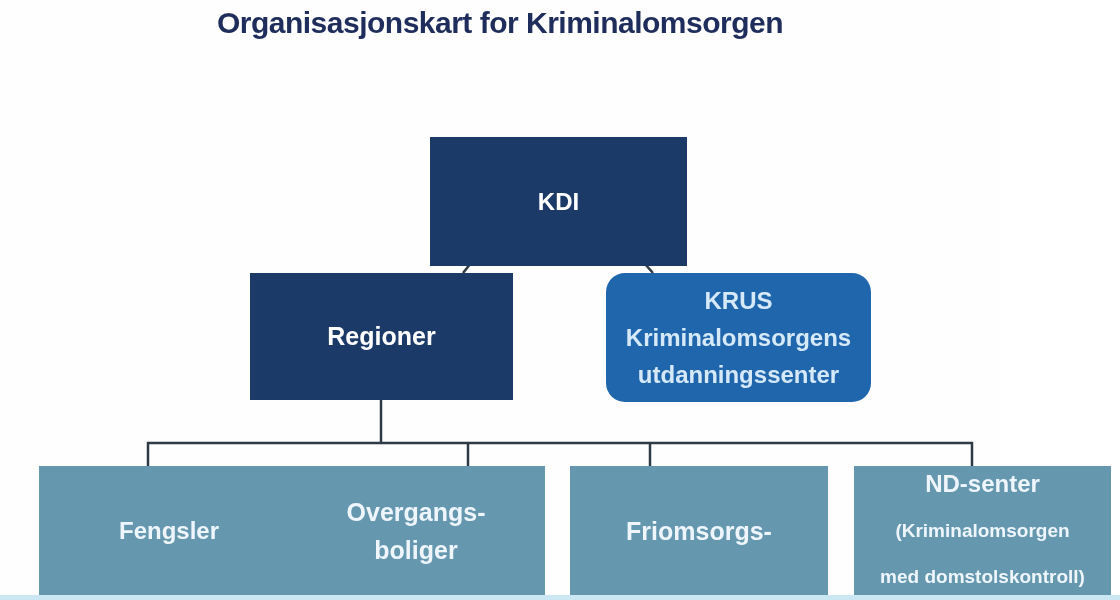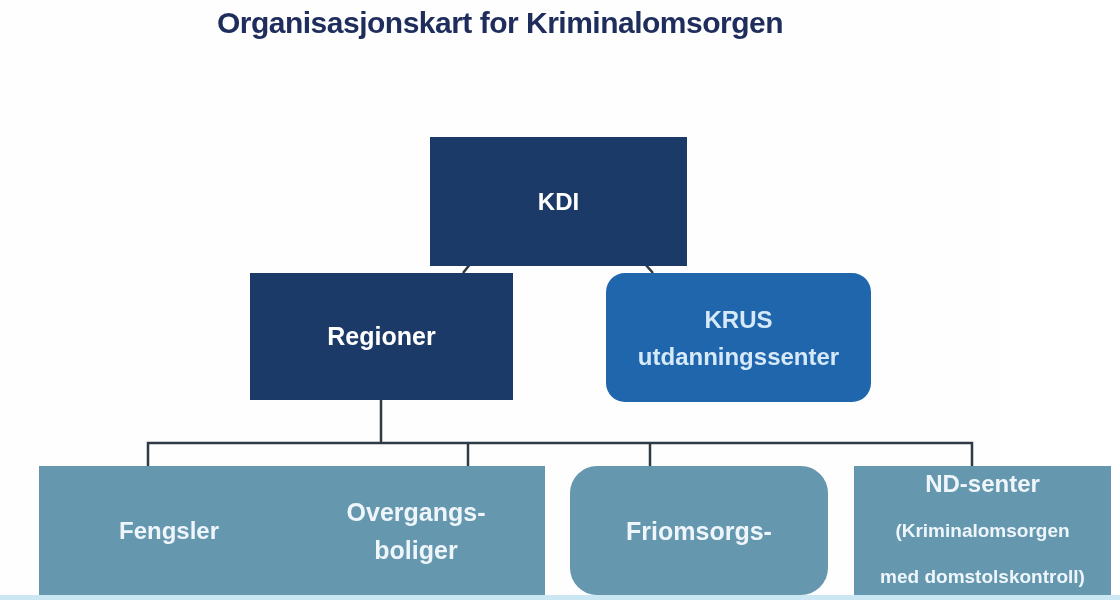--- a/index.html
+++ b/index.html
@@ -30,21 +30,21 @@
     font-weight:bold;
   }
   .navy{background:var(--dark-navy);color:var(--box-text);}
   .blue{background:var(--medium-blue);color:var(--krus-text);border-radius:19px;}
   .slate{background:var(--slate-blue);color:var(--bottom-text);}
   .node-kdi{left:430px;top:99px;width:257px;height:129px;font-size:24px;margin-top:38px;}
   .node-regioner{left:250px;top:273px;width:263px;height:127px;font-size:25px;}
   .node-krus{left:606px;top:273px;width:265px;height:129px;font-size:24px;line-height:37px;}
   .node-fengsler{left:3px;top:466px;width:260px;height:129px;font-size:24px;margin-left:36px;}
   .node-overgangsboliger{left:287px;top:466px;width:258px;height:129px;font-size:25px;line-height:38px;}
-  .node-friomsorgskontorer{left:570px;top:466px;width:258px;height:129px;font-size:25px;line-height:38px;border-radius:27px;}
+  .node-friomsorgskontorer{left:570px;top:466px;width:258px;height:129px;font-size:25px;line-height:38px;}
   .node-ndsenter{left:854px;top:466px;width:257px;height:129px;font-size:24px;line-height:36px;justify-content:space-between;}
   .node-ndsenter .sub{font-size:19px;}
   .bottom-strip{position:absolute;left:0;top:595px;width:1120px;height:5px;background:var(--strip-color);z-index:0;}
 </style>
 </head>
 <body>
 
 <div class="canvas">
 
   <h1 class="chart-title">Organisasjonskart for Kriminalomsorgen</h1>
@@ -61,20 +61,21 @@
   <div class="node navy node-kdi">
     <span>KDI</span>
   </div>
 
   <div class="node navy node-regioner">
     <span>Regioner</span>
   </div>
 
   <div class="node blue node-krus">
     <div>KRUS</div>
+    <div>Kriminalomsorgens</div>
     <div>utdanningssenter</div>
   </div>
 
   <div class="node slate node-fengsler">
     <span>Fengsler</span>
   </div>
 
   <div class="node slate node-overgangsboliger">
     <div>Overgangs-</div>
     <div>boliger</div>

